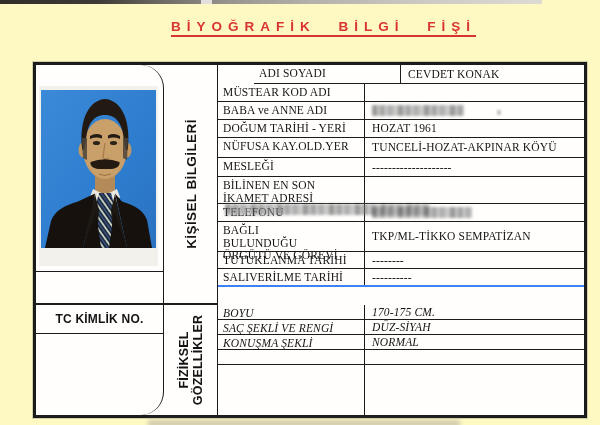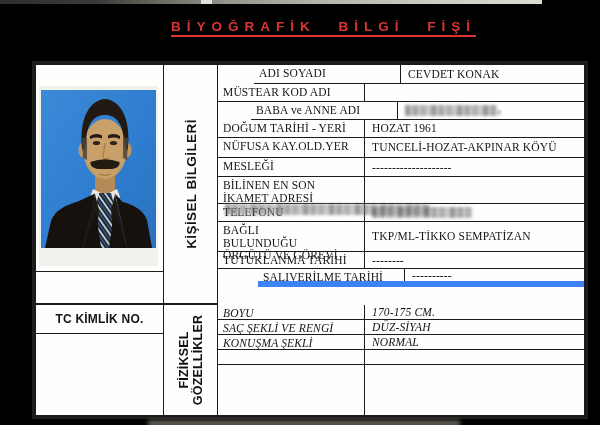--- a/index.html
+++ b/index.html
@@ -1,16 +1,16 @@
 <!DOCTYPE html>
 <html><head>
 <meta charset="utf-8">
 <style>
   html,body{margin:0;padding:0;background:#ffffff;}
-  .page{position:relative;width:600px;height:425px;background:#000000;overflow:hidden;
+  .page{position:relative;width:600px;height:425px;background:#fef9c3;overflow:hidden;
         font-family:"Liberation Serif",serif;}
 
   
   .topbar{position:absolute;top:0;left:0;width:542px;height:4px;
     background:linear-gradient(90deg,#2f2e2a 0%,#3c3a36 18%,#6e6b66 30%,#979490 42%,#b5b2ac 58%,#ccc9c3 78%,#dedbd5 100%);}
   .topbar-notch{position:absolute;top:0;left:201px;width:11px;height:4px;background:#fff;opacity:.75;}
   .bottom-smudge{position:absolute;left:148px;top:420px;width:312px;height:7px;
     background:#ada69e;filter:blur(2.3px);opacity:.55;}
   .artifact-dot{position:absolute;left:497px;top:110px;width:4px;height:5px;
     background:#9a9a9a;filter:blur(1px);opacity:.55;}
@@ -19,21 +19,21 @@
   .title{position:absolute;left:171px;top:19px;white-space:nowrap;
     font-family:"Liberation Sans",sans-serif;font-weight:bold;font-size:13.5px;
     letter-spacing:6px;word-spacing:13px;color:#d93434;
     text-decoration:underline;text-decoration-thickness:2px;text-underline-offset:3.5px;}
 
   
   .tableframe{position:absolute;left:33px;top:62px;width:548px;height:350px;
     border:3px solid #1b1b1b;box-sizing:content-box;display:flex;background:#fffefd;
     box-shadow:0 0 0 1px rgba(110,110,105,.3);}
 
-  .col-left{width:128px;border-right:1px solid #1b1b1b;display:flex;flex-direction:column;box-sizing:border-box;}
+  .col-left{width:128px;border-right:1px solid #1b1b1b;display:flex;flex-direction:column;box-sizing:border-box;border-radius:23px;}
   .photo-cell{height:207px;border-bottom:1px solid #1b1b1b;position:relative;box-sizing:border-box;}
   .photo-svg{position:absolute;left:3px;top:21px;width:119px;height:180px;}
   .gap-cell{height:33px;border-bottom:2px solid #1b1b1b;box-sizing:border-box;}
   .tc-cell{height:29px;border-bottom:1px solid #1b1b1b;box-sizing:border-box;
     display:flex;align-items:center;justify-content:center;
     font-family:"Liberation Sans",sans-serif;font-weight:bold;font-size:12px;color:#141414;letter-spacing:.2px;}
   .rest-cell{flex:1;}
 
   .col-side{width:54px;border-right:1px solid #1b1b1b;display:flex;flex-direction:column;box-sizing:border-box;}
   .side-cell{position:relative;overflow:hidden;box-sizing:border-box;}
@@ -42,21 +42,21 @@
   .vlabel{position:absolute;left:50%;top:50%;transform:translate(-50%,-50%) rotate(-90deg);
     font-family:"Liberation Sans",sans-serif;font-weight:bold;color:#131313;}
   .vlabel.one{font-size:13.5px;white-space:nowrap;letter-spacing:.4px;}
   .vlabel.two{font-size:12.5px;line-height:13.5px;width:100px;text-align:center;white-space:normal;letter-spacing:.2px;}
 
   .col-main{flex:1;display:flex;flex-direction:column;box-sizing:border-box;}
   .sec{display:flex;flex-direction:column;box-sizing:border-box;}
   .sec.personal{height:240px;}
   .sec.physical{flex:1;font-style:italic;}
   .trow{display:flex;box-sizing:border-box;border-bottom:1px solid #1b1b1b;}
-  .sec.personal .trow.last{border-bottom:6px solid #3b82f6;margin-left:40px;}
+  .sec.personal .trow.last{border-bottom:2px solid #3b82f6;}
   .sec.physical .trow.last{border-bottom:none;flex:1;}
   .tcell{box-sizing:border-box;}
   .lab{width:147px;border-right:1px solid #1b1b1b;padding:2px 3px 0 5px;
     font-size:11.5px;line-height:12.5px;color:#141414;letter-spacing:.15px;}
   .lab .inner{display:block;white-space:pre-line;}
   .trow.justify .inner::first-line{word-spacing:27px;}
   .val{flex:1;padding:0 4px 0 7px;font-size:11.5px;line-height:12.5px;color:#141414;
     display:flex;align-items:center;letter-spacing:.15px;}
   .redact{height:11px;border-radius:1px;
     background:repeating-linear-gradient(90deg,#565656 0 5px,#9c9c9c 5px 8px,#6b6b6b 8px 13px,#b8b8b8 13px 15px,#7d7d7d 15px 21px,#a8a8a8 21px 26px);
@@ -151,21 +151,21 @@
               <span class="inner">ADI SOYADI</span>
             </div>
             <div class="tcell val">CEVDET KONAK</div>
           </div>
           <div class="trow" style="height: 18px;">
             <div class="tcell lab">
               <span class="inner">MÜSTEAR KOD ADI</span>
             </div>
             <div class="tcell val"></div>
           </div>
-          <div class="trow" style="height: 18px; margin-left: 33px;">
+          <div class="trow" style="height: 18px;">
             <div class="tcell lab">
               <span class="inner">BABA ve ANNE ADI</span>
             </div>
             <div class="tcell val">
               <div class="redact" style="width: 92px;"></div>
             </div>
           </div>
           <div class="trow" style="height: 18px;">
             <div class="tcell lab">
               <span class="inner">DOĞUM TARİHİ - YERİ</span>

